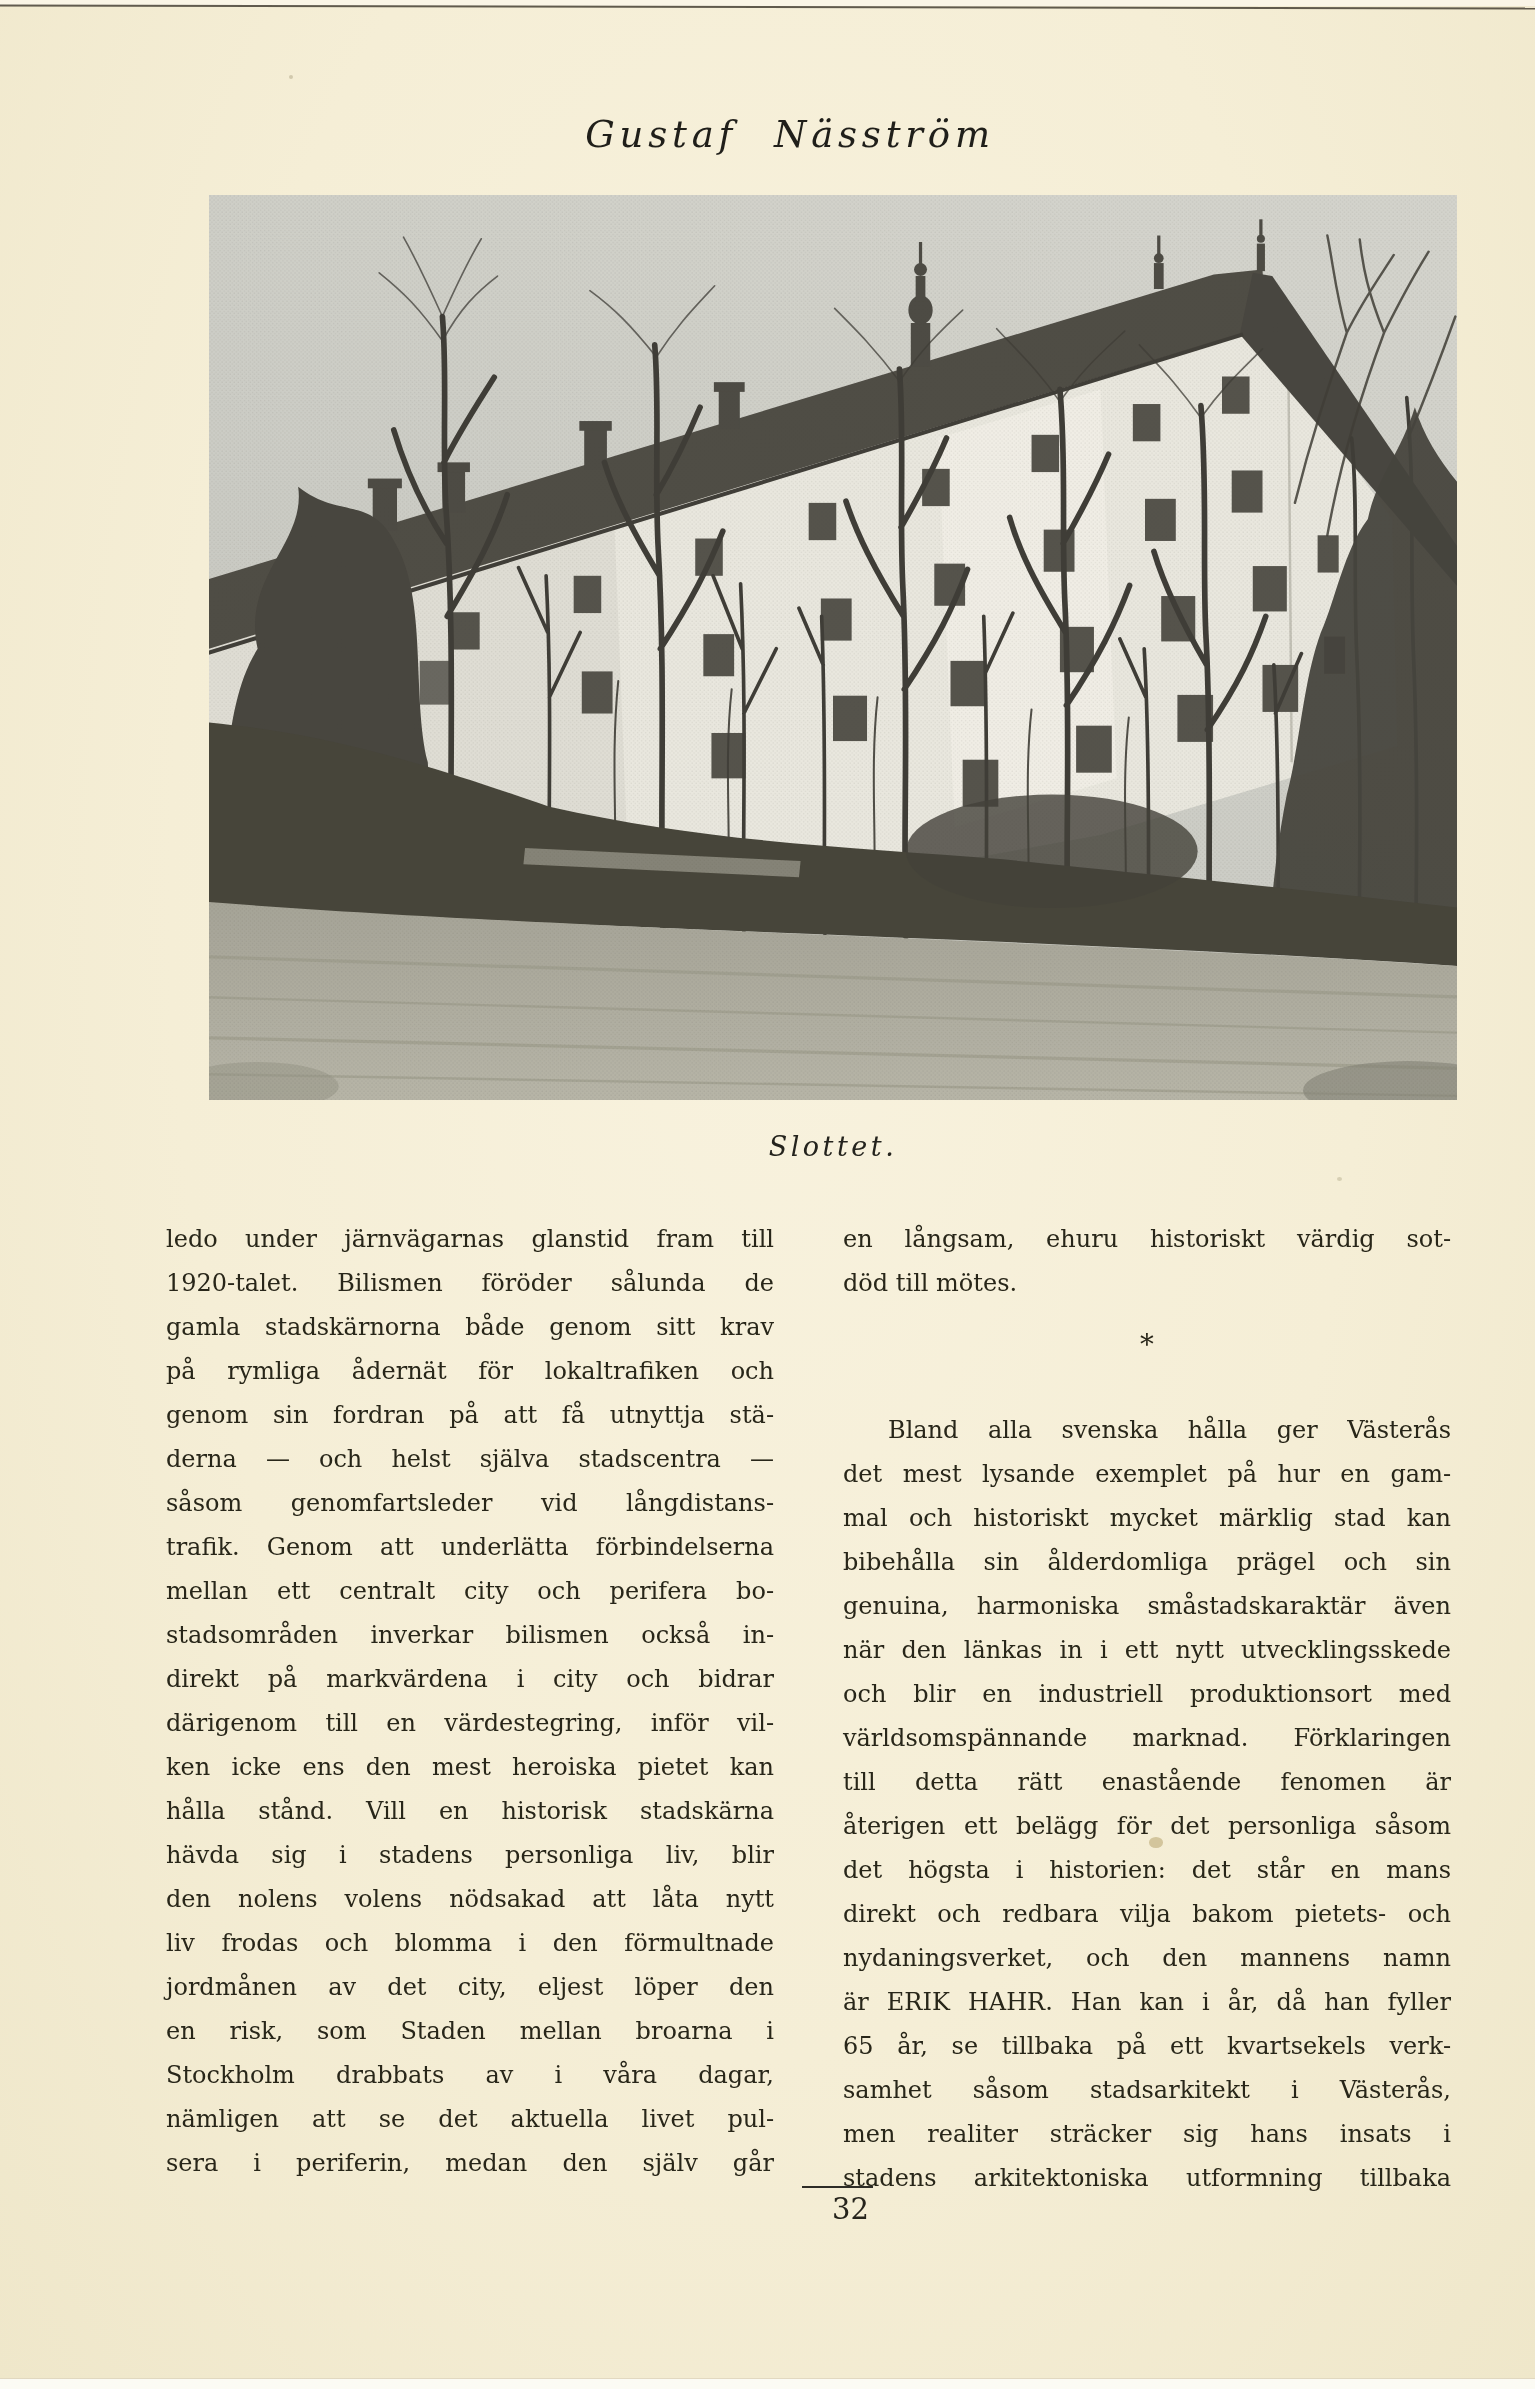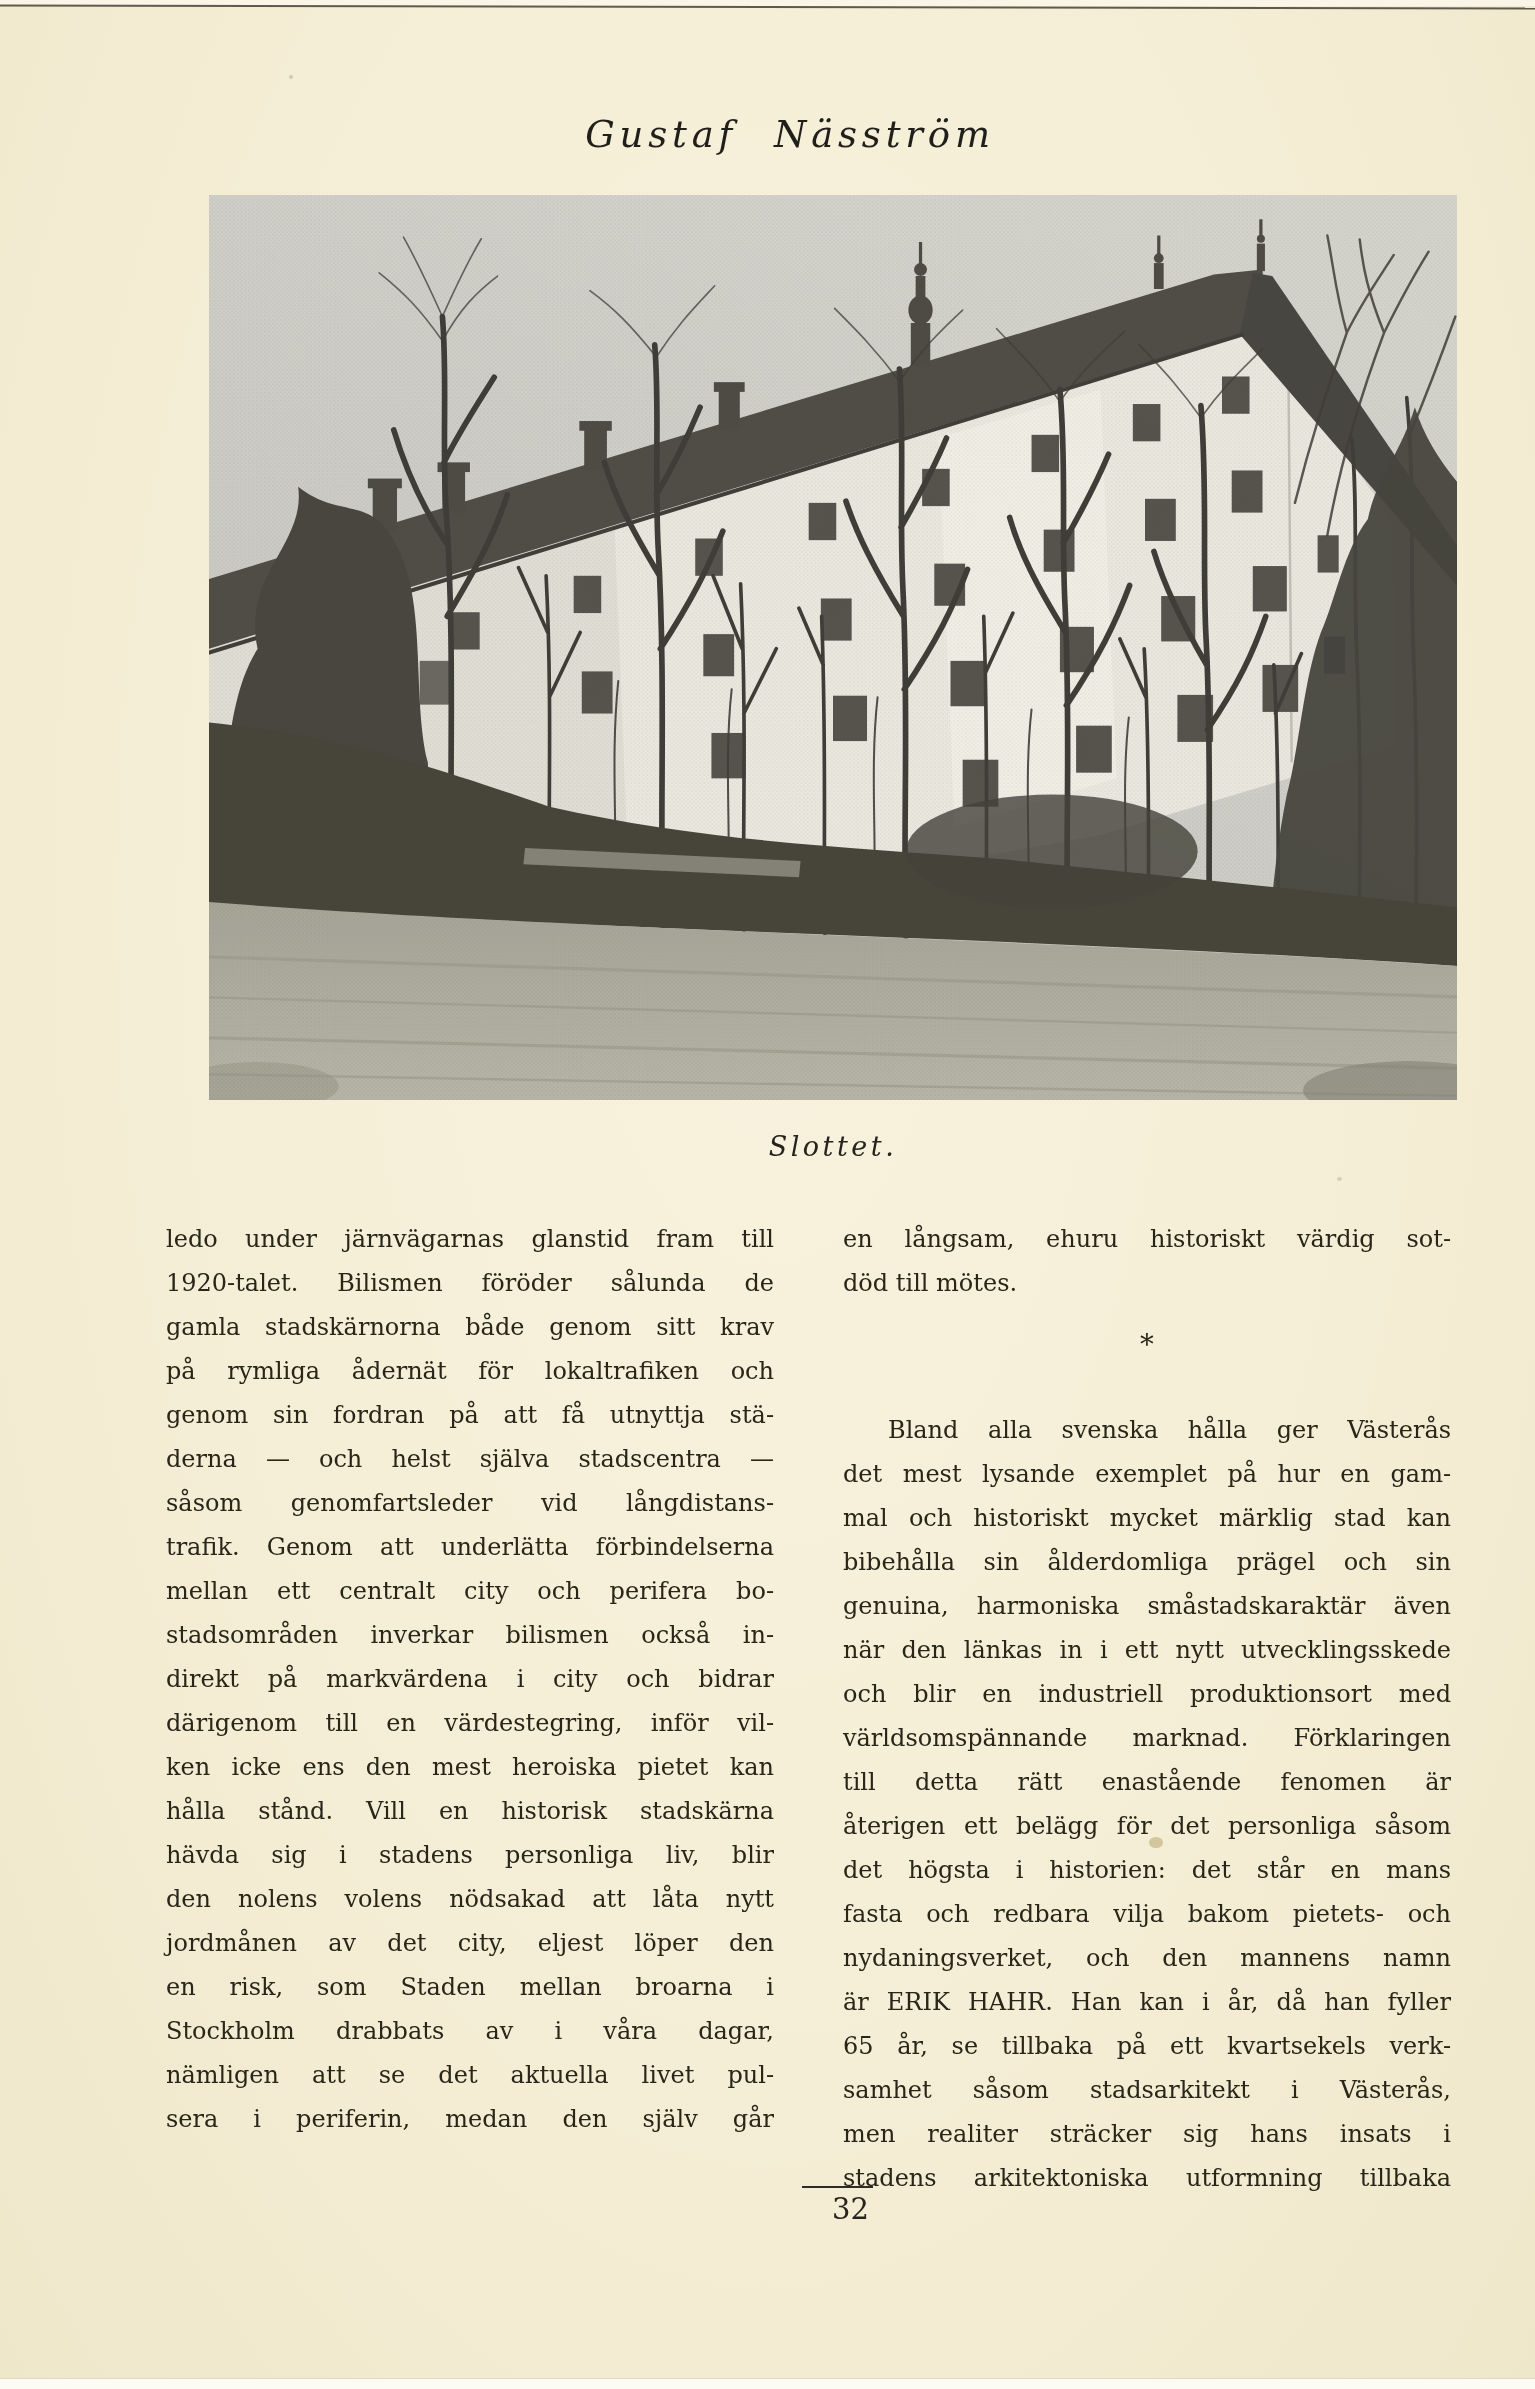--- a/index.html
+++ b/index.html
@@ -205,20 +205,21 @@
       <div class="line s-j">såsom genomfartsleder vid långdistans-</div>
       <div class="line s-j">trafik. Genom att underlätta förbindelserna</div>
       <div class="line s-j">mellan ett centralt city och perifera bo-</div>
       <div class="line s-j">stadsområden inverkar bilismen också in-</div>
       <div class="line s-j">direkt på markvärdena i city och bidrar</div>
       <div class="line s-j">därigenom till en värdestegring, inför vil-</div>
       <div class="line s-j">ken icke ens den mest heroiska pietet kan</div>
       <div class="line s-j">hålla stånd. Vill en historisk stadskärna</div>
       <div class="line s-j">hävda sig i stadens personliga liv, blir</div>
       <div class="line s-j">den nolens volens nödsakad att låta nytt</div>
+      <div class="line s-j">liv frodas och blomma i den förmultnade</div>
       <div class="line s-j">jordmånen av det city, eljest löper den</div>
       <div class="line s-j">en risk, som Staden mellan broarna i</div>
       <div class="line s-j">Stockholm drabbats av i våra dagar,</div>
       <div class="line s-j">nämligen att se det aktuella livet pul-</div>
       <div class="line s-j">sera i periferin, medan den själv går</div>
     </div>
   <div class="col right">
       <div class="line s-j">en långsam, ehuru historiskt värdig sot-</div>
       <div class="line s-l">död till mötes.</div>
       <div class="line s-c">*</div>
@@ -226,21 +227,21 @@
       <div class="line s-j">det mest lysande exemplet på hur en gam-</div>
       <div class="line s-j">mal och historiskt mycket märklig stad kan</div>
       <div class="line s-j">bibehålla sin ålderdomliga prägel och sin</div>
       <div class="line s-j">genuina, harmoniska småstadskaraktär även</div>
       <div class="line s-j">när den länkas in i ett nytt utvecklingsskede</div>
       <div class="line s-j">och blir en industriell produktionsort med</div>
       <div class="line s-j">världsomspännande marknad. Förklaringen</div>
       <div class="line s-j">till detta rätt enastående fenomen är</div>
       <div class="line s-j">återigen ett belägg för det personliga såsom</div>
       <div class="line s-j">det högsta i historien: det står en mans</div>
-      <div class="line s-j">fasta och redbara vilja bakom pietets- och</div>
+      <div class="line s-j">direkt och redbara vilja bakom pietets- och</div>
       <div class="line s-j">nydaningsverket, och den mannens namn</div>
       <div class="line s-j">är ERIK HAHR. Han kan i år, då han fyller</div>
       <div class="line s-j">65 år, se tillbaka på ett kvartsekels verk-</div>
       <div class="line s-j">samhet såsom stadsarkitekt i Västerås,</div>
       <div class="line s-j">men realiter sträcker sig hans insats i</div>
       <div class="line s-j">stadens arkitektoniska utformning tillbaka</div>
     </div>
 
   <div class="pagenum-rule"></div>
   <div class="pagenum">32</div>

